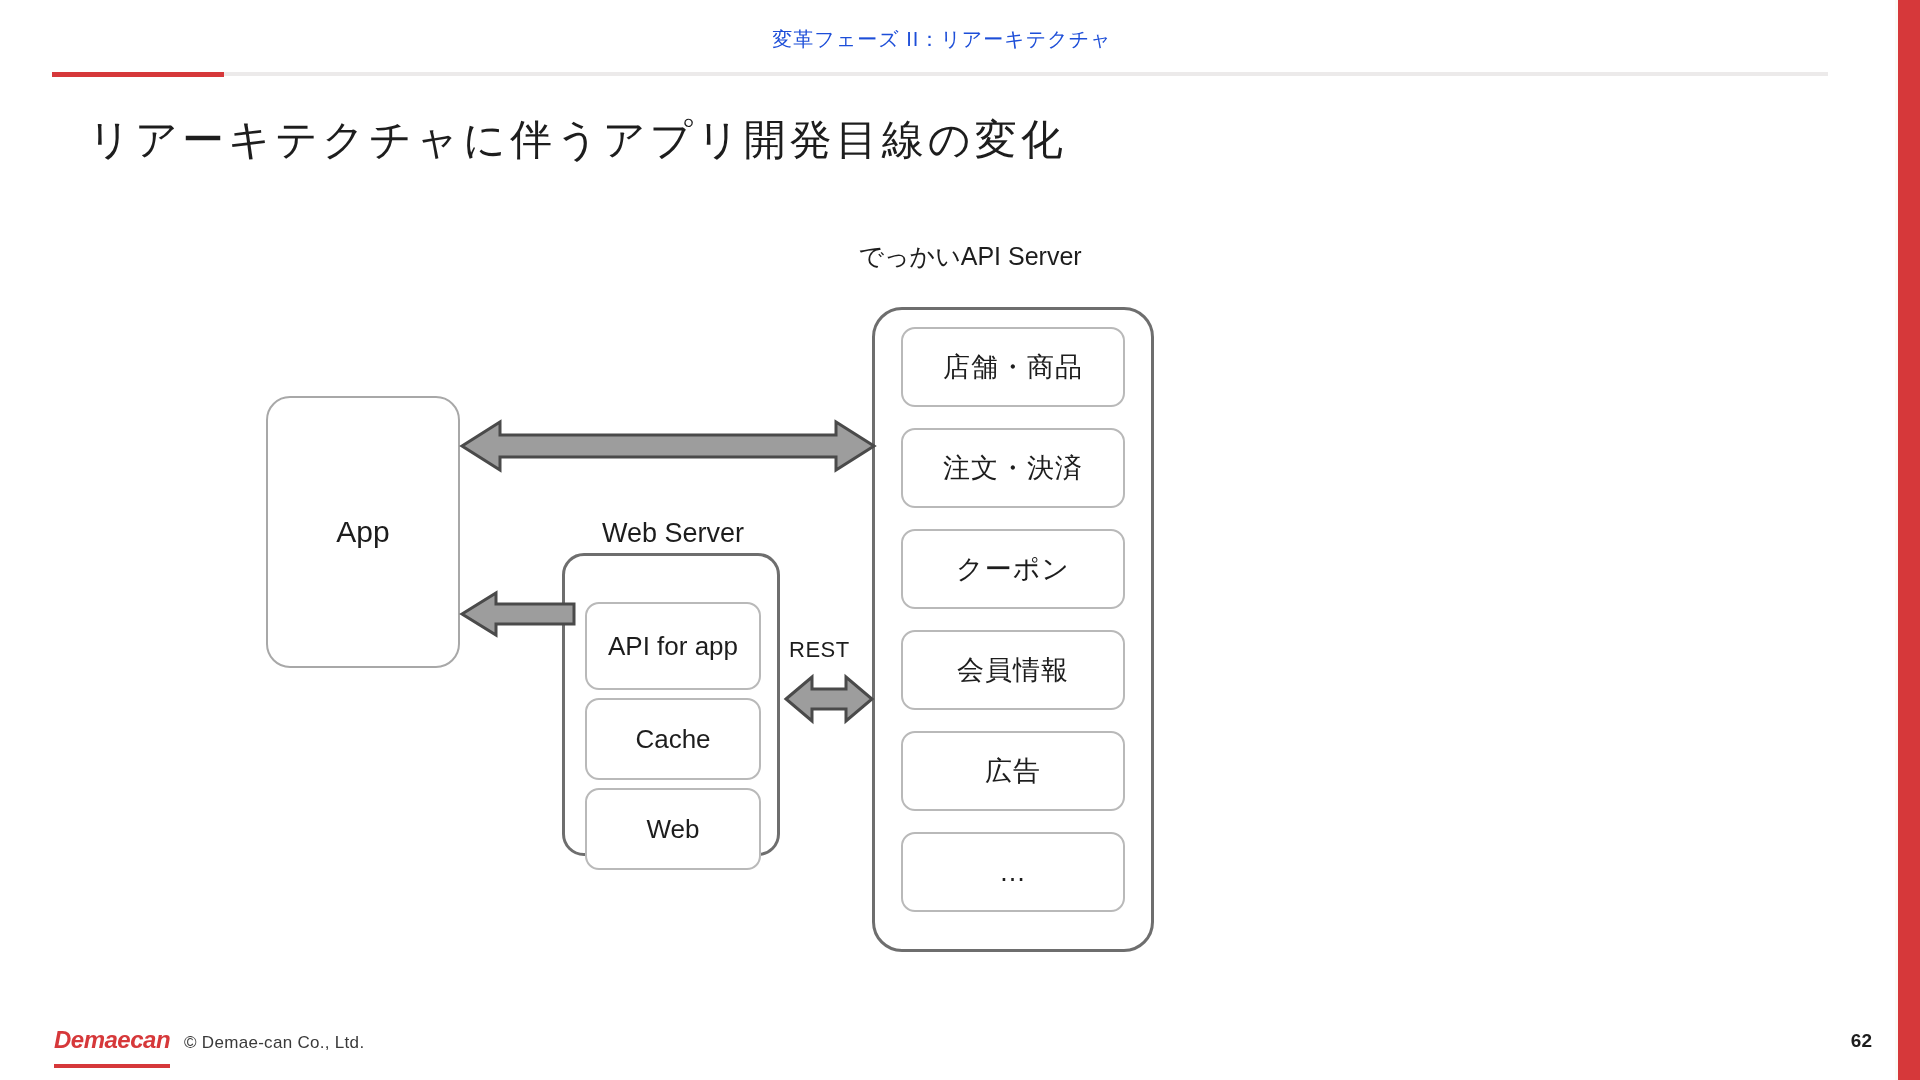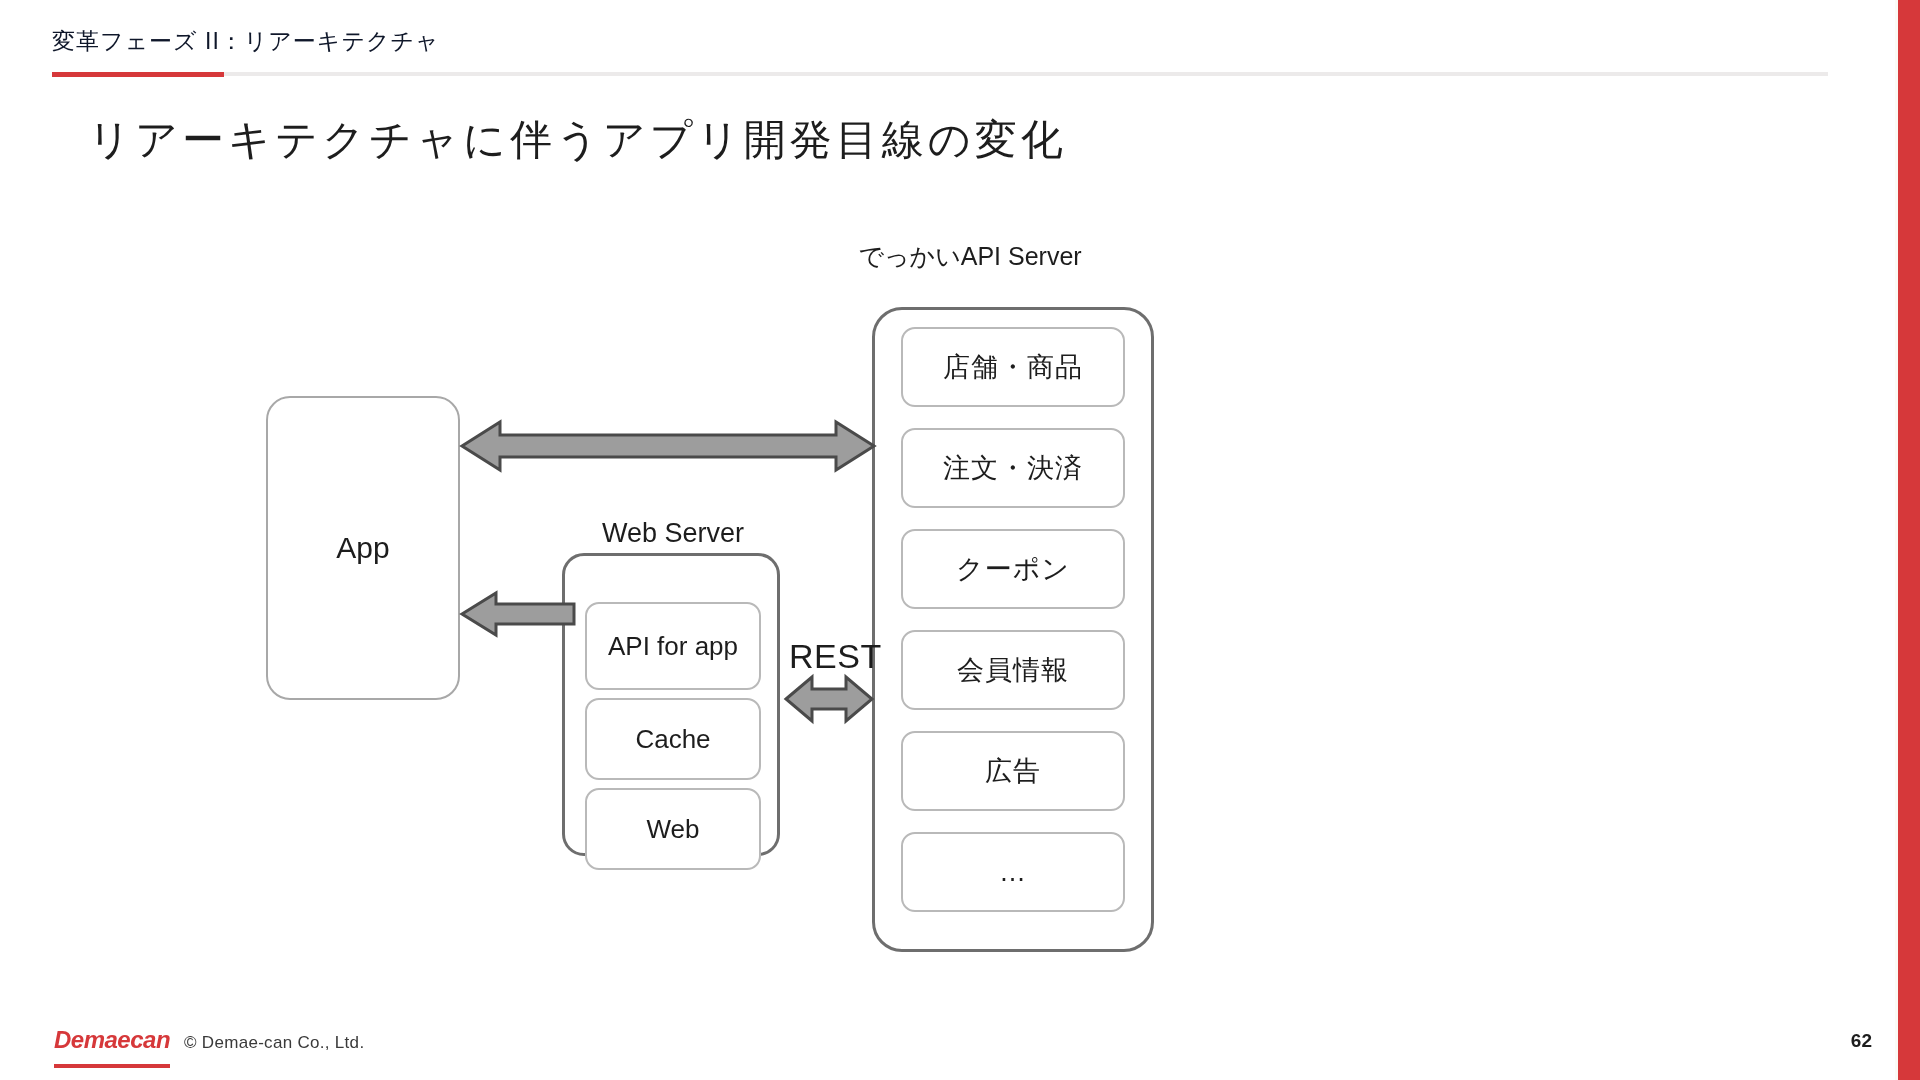--- a/index.html
+++ b/index.html
@@ -35,25 +35,26 @@
   }
 
   
   .header {
     position: absolute;
     top: 26px;
     left: 52px;
     width: 1780px;
   }
   .header-label {
-    font-size: 23px;
+    font-size: 20px;
     letter-spacing: 1px;
-    color: #0f172a;
+    color: #1d4ed8;
     font-weight: 400;
     white-space: nowrap;
+    text-align: center;
   }
   .header-rule {
     position: absolute;
     top: 46px;
     left: 0;
     width: 1776px;
     height: 4px;
     background: #eceaea;
   }
   .header-rule-accent {
@@ -98,21 +99,21 @@
     justify-content: center;
     text-align: center;
     color: #1d1d1d;
   }
 
   
   .node-app {
     left: 266px;
     top: 396px;
     width: 194px;
-    height: 304px;
+    height: 272px;
     border-radius: 24px;
     font-size: 30px;
   }
 
   
   .group-webserver-label {
     position: absolute;
     left: 562px;
     top: 518px;
     width: 222px;
@@ -210,21 +211,21 @@
   }
 
   .arrow-app-api   { left: 462px; top: 420px;  }
   .arrow-ws-app    { left: 462px; top: 592px;  }
   .arrow-rest      { left: 786px; top: 675px;  }
 
   .rest-label {
     position: absolute;
     left: 789px;
     top: 637px;
-    font-size: 34px;
+    font-size: 22px;
     color: #1d1d1d;
     letter-spacing: 0.5px;
   }
 
   
   .footer-logo {
     position: absolute;
     left: 54px;
     top: 1028px;
     font-size: 24px;

